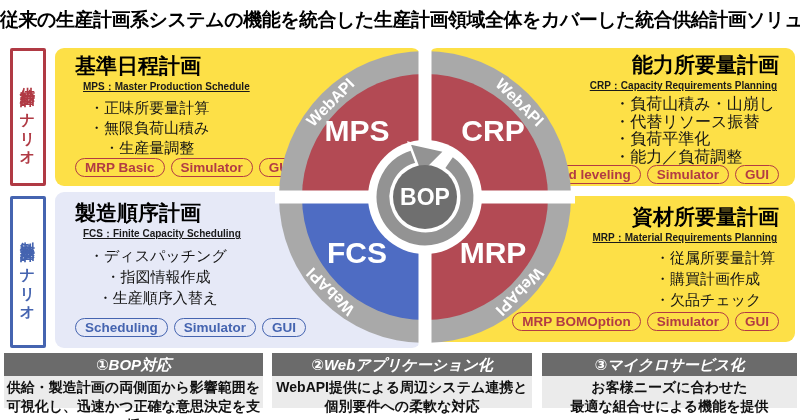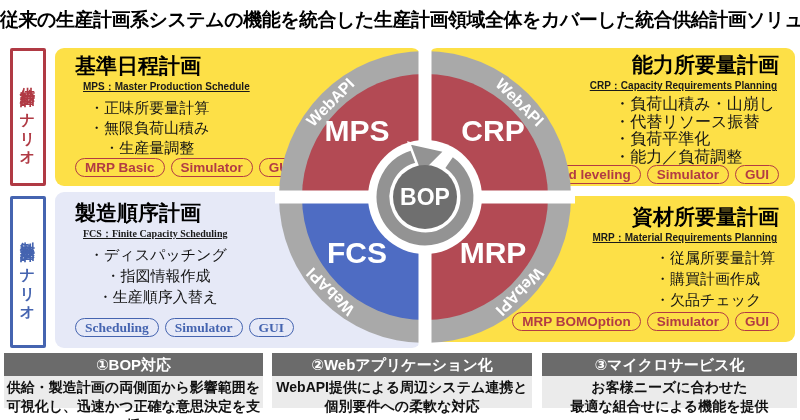--- a/index.html
+++ b/index.html
@@ -25,21 +25,21 @@
   .side-supply{top:48px;height:138px;border:3px solid #b03a44;}
   .side-supply span{color:#b03a44;}
   .side-mfg{top:196px;height:152px;border:3px solid #4564b0;}
   .side-mfg span{color:#4564b0;}
   
   .panel{
     position:absolute;border-radius:9px;box-sizing:border-box;
     display:flex;flex-direction:column;
   }
   .panel.pink{background:#fde047;}
-  .panel.lav{background:#e6e9f7;font-family:Liberation Serif, serif;}
+  .panel.lav{background:#e6e9f7;}
   .p-mps{left:55px;top:48px;width:366px;height:138px;padding:5px 14px 9px 20px;align-items:flex-start;}
   .p-crp{left:428px;top:48px;width:367px;height:138px;padding:4px 16px 9px 14px;align-items:flex-end;}
   .p-fcs{left:55px;top:192px;width:366px;height:156px;padding:8px 14px 11px 20px;align-items:flex-start;}
   .p-mrp{left:428px;top:196px;width:367px;height:146px;padding:8px 16px 11px 14px;align-items:flex-end;}
   .p-title{font-size:21px;font-weight:bold;color:#000;line-height:1.25;}
   .p-sub{
     font-size:10px;font-weight:600;color:#1a1a1a;
     text-decoration:underline;margin:1px 0 4px 8px;
   }
   .right .p-sub{margin:1px 2px 2px 0;text-align:right;}
@@ -57,21 +57,21 @@
   .blue-theme .pill{color:#4564b0;border-color:#4564b0;}
   
   .wheel{position:absolute;left:275px;top:47px;width:300px;height:300px;}
   
   .fbox{position:absolute;top:353px;height:63px;}
   .f1{left:4px;width:259px;}
   .f2{left:272px;width:260px;}
   .f3{left:542px;width:255px;}
   .fhead{
     height:23px;background:#6b6b6b;color:#fff;font-size:15px;font-weight:bold;
-    text-align:center;line-height:23px;
+    text-align:center;line-height:23px;font-style:italic;
   }
   .fbody{
     height:32px;background:#ebebeb;color:#111;font-size:14px;font-weight:bold;
     text-align:center;line-height:19px;white-space:pre-line;padding-top:2px;
     box-sizing:border-box;
   }
 </style>
 </head>
 <body>
 

